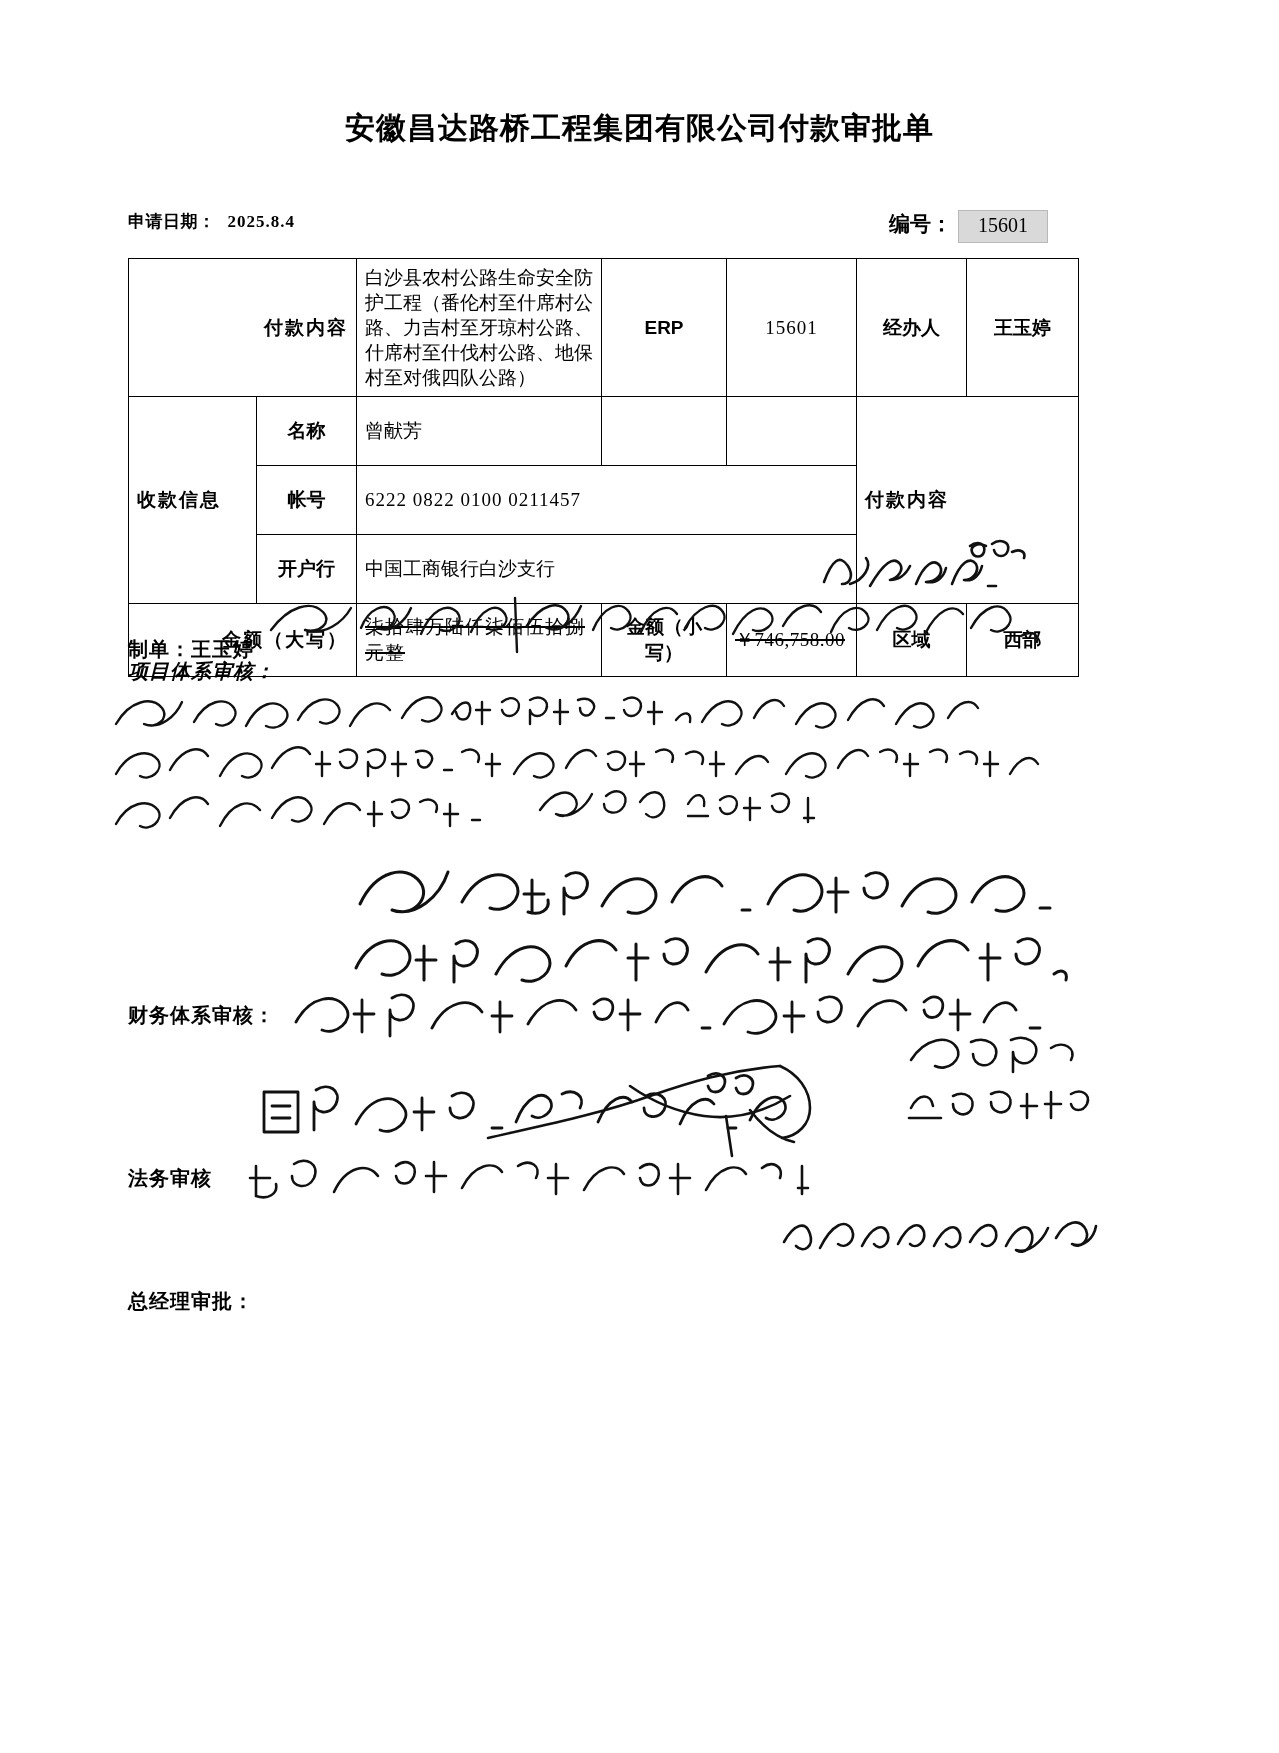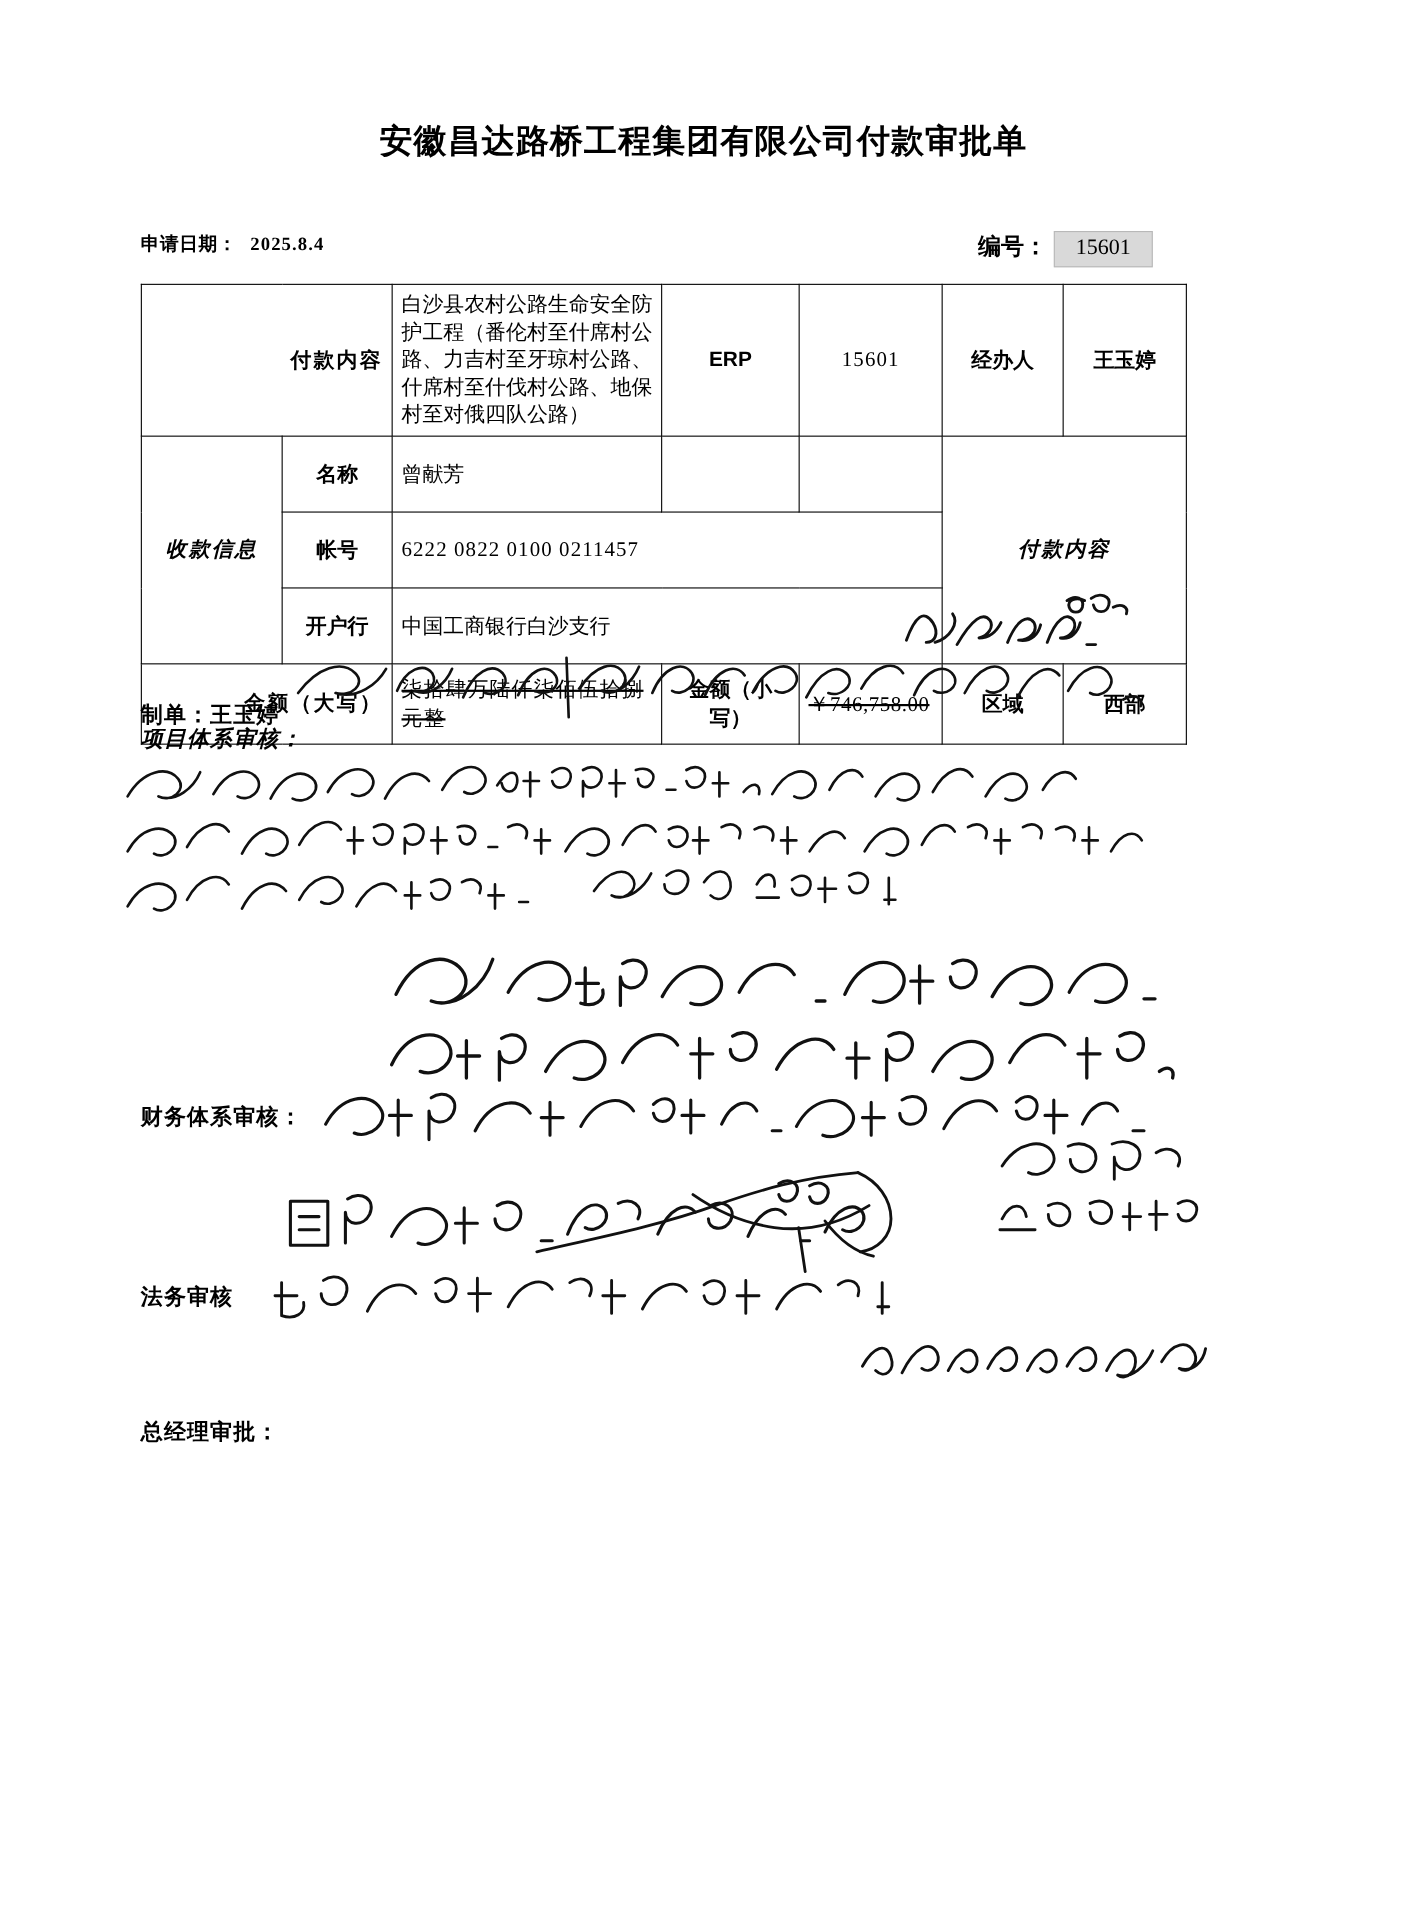--- a/index.html
+++ b/index.html
@@ -122,26 +122,24 @@
     text-decoration: line-through;
     text-decoration-thickness: 1.5px;
   }
   .amount-digits {
     font-family: "Liberation Serif", serif;
     font-size: 18px;
     letter-spacing: 0.5px;
     text-align: left;
   }
   .vsplit-label {
-    text-align: center;
     font-weight: bold;
     font-size: 20px;
     line-height: 1.5;
     letter-spacing: 2px;
-    font-style: italic;
   }
 
   
   .below {
     position: absolute;
     left: 128px;
     font-size: 20px;
     font-weight: bold;
     letter-spacing: 1px;
   }

